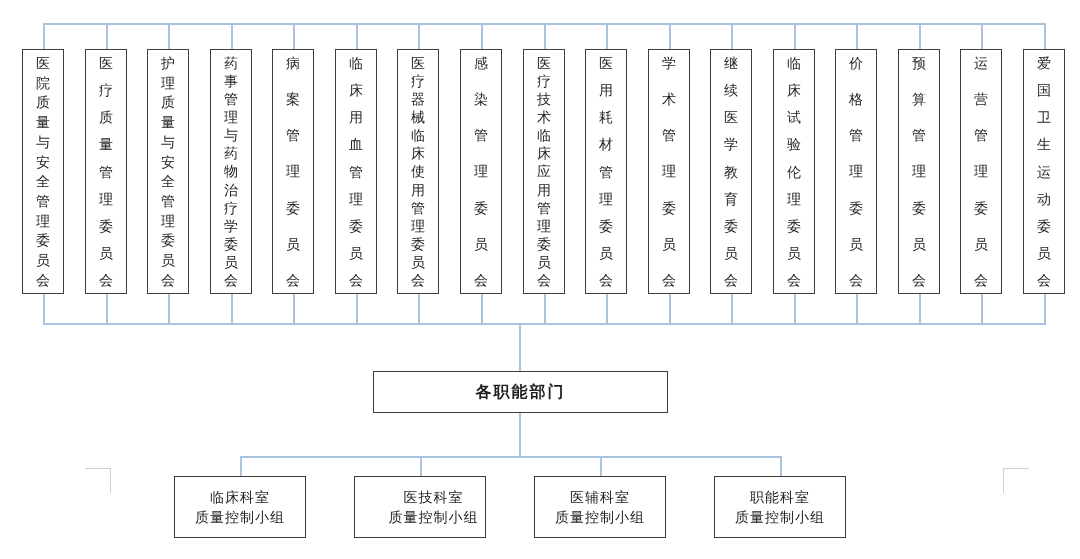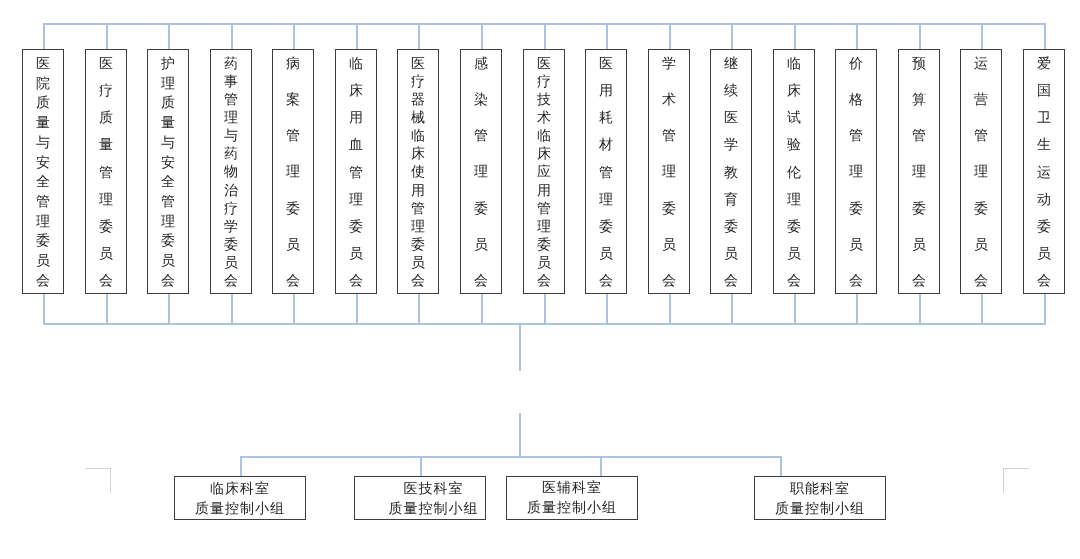--- a/index.html
+++ b/index.html
@@ -47,21 +47,21 @@
     align-items: center;
     justify-content: center;
     font-size: 16px;
     font-weight: bold;
     letter-spacing: 2px;
     color: var(--text, #1f1f1f);
   }
   .group-box {
     position: absolute;
     box-sizing: border-box;
-    width: 132px; height: 44px;
+    width: 132px; height: 62px;
     top: 476px;
     border: 1.5px solid var(--box-border, #3d3d3d);
     background: #ffffff;
     display: flex;
     flex-direction: column;
     align-items: center;
     justify-content: center;
     color: var(--text, #1f1f1f);
   }
   .group-box .g-line {
@@ -82,20 +82,21 @@
   .corner-mark.right {
     left: 1003px;
     border-top: 1px solid var(--mark, #d0d0d0);
     border-left: 1px solid var(--mark, #d0d0d0);
   }
 </style>
 </head>
 <body>
 
 <div id="chart">
+  <div class="center-box">各职能部门</div>
   <div class="corner-mark left"></div>
   <div class="corner-mark right"></div>
 <div class="line" style="left: 43px; top: 22.5px; width: 1001px; height: 2px;"></div>
     <div class="line" style="left: 43px; top: 322.5px; width: 1001px; height: 2px;"></div>
     <div class="line" style="left: 519px; top: 322.5px; width: 2px; height: 48.5px;"></div>
     <div class="line" style="left: 519px; top: 413px; width: 2px; height: 42.5px;"></div>
     <div class="line" style="left: 240px; top: 455.5px; width: 540px; height: 2px;"></div>
     <div class="line" style="left: 43px; top: 22.5px; width: 2px; height: 26.5px;"></div>
     <div class="line" style="left: 43px; top: 294px; width: 2px; height: 30.5px;"></div>
     <div class="committee-box" style="left: 22px; top: 49px;">
@@ -327,22 +328,22 @@
     <div class="group-box" style="left: 174px;">
       <div class="g-line">临床科室</div>
       <div class="g-line">质量控制小组</div>
     </div>
     <div class="line" style="left: 420px; top: 455.5px; width: 2px; height: 20.5px;"></div>
     <div class="group-box" style="left: 354px; padding-left: 27px;">
       <div class="g-line">医技科室</div>
       <div class="g-line">质量控制小组</div>
     </div>
     <div class="line" style="left: 600px; top: 455.5px; width: 2px; height: 20.5px;"></div>
-    <div class="group-box" style="left: 506px; font-family: Liberation Mono, monospace;">
+    <div class="group-box" style="left: 534px;">
       <div class="g-line">医辅科室</div>
       <div class="g-line">质量控制小组</div>
     </div>
     <div class="line" style="left: 780px; top: 455.5px; width: 2px; height: 20.5px;"></div>
-    <div class="group-box" style="left: 714px; margin-left: 40px;">
+    <div class="group-box" style="left: 714px;">
       <div class="g-line">职能科室</div>
       <div class="g-line">质量控制小组</div>
     </div>
   </div>
 
 </body></html>

